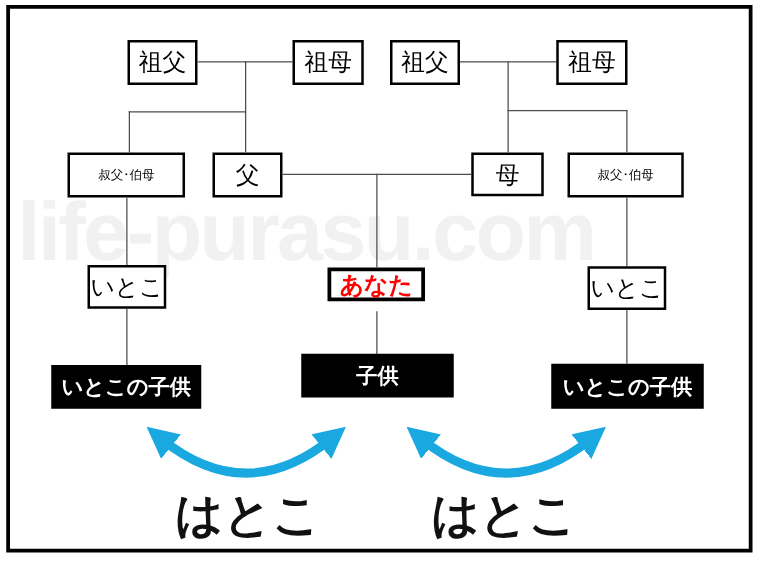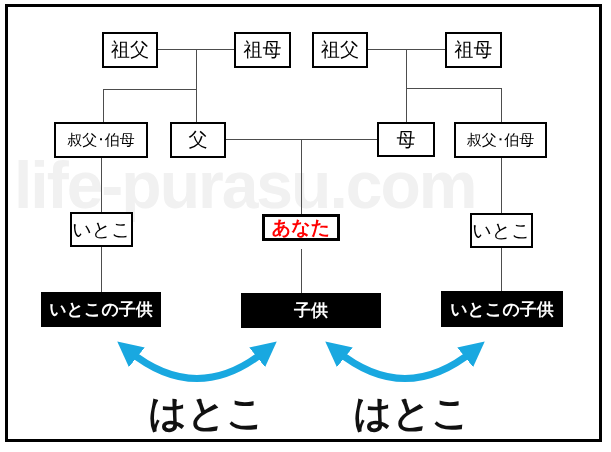--- a/index.html
+++ b/index.html
@@ -15,32 +15,32 @@
     position:absolute;left:14px;top:152px;z-index:1;
     font-size:66px;font-weight:bold;letter-spacing:-2px;line-height:1;
     color:#f1f1f1;white-space:nowrap;user-select:none;
   }
   .line{position:absolute;background:#4d4d4d;z-index:2;}
   .node{
     position:absolute;z-index:3;background:#fff;border:2px solid #000;
     box-sizing:border-box;display:flex;align-items:center;justify-content:center;
     font-size:19px;color:#000;white-space:nowrap;
   }
-  .node--wide{font-size:15px;}
+  .node--wide{font-size:10px;}
   .node--you{border-width:3px;font-weight:bold;color:var(--you-text,#ff0000);}
   .node--black{
     background:var(--child-box-bg,#000);border:none;color:#fff;
     font-weight:bold;font-size:17px;
   }
   .arrow{position:absolute;z-index:4;}
   .arrow-path{stroke:var(--arrow,#19a8e0);stroke-width:7;fill:none;stroke-linecap:butt;}
   .arrow-head{fill:var(--arrow,#19a8e0);}
   .relation-label{
     position:absolute;z-index:4;font-size:38px;font-weight:bold;color:#111;
-    text-align:right;line-height:1.1;white-space:nowrap;
+    text-align:left;line-height:1.1;white-space:nowrap;
   }
 </style>
 </head>
 <body>
 
 <div id="stage">
 
   <div class="watermark">life-purasu.com</div>
 
   <div class="line" style="left:158px;top:49px;width:77px;height:1px;"></div>
@@ -67,21 +67,21 @@
   <div class="node node--wide" style="left:54px;top:122px;width:94px;height:36px;">叔父･伯母</div>
   <div class="node" style="left:170px;top:122px;width:56px;height:36px;">父</div>
   <div class="node" style="left:377px;top:122px;width:58px;height:35px;">母</div>
   <div class="node node--wide" style="left:454px;top:122px;width:93px;height:36px;">叔父･伯母</div>
 
   <div class="node" style="left:70px;top:212px;width:63px;height:35px;">いとこ</div>
   <div class="node node--you" style="left:262px;top:214px;width:78px;height:27px;">あなた</div>
   <div class="node" style="left:470px;top:213px;width:63px;height:35px;">いとこ</div>
 
   <div class="node node--black" style="left:41px;top:292px;width:120px;height:35px;">いとこの子供</div>
-  <div class="node node--black" style="left:241px;top:293px;width:140px;height:35px;">子供</div>
+  <div class="node node--black" style="left:241px;top:283px;width:122px;height:35px;">子供</div>
   <div class="node node--black" style="left:441px;top:291px;width:122px;height:36px;">いとこの子供</div>
 
   <svg width="0" height="0" style="position:absolute" aria-hidden="true">
     <defs>
       <marker id="ah" viewBox="0 0 10 10" refX="4" refY="5" markerWidth="3.6" markerHeight="3.6" orient="auto-start-reverse">
         <path class="arrow-head" d="M0 0 L10 5 L0 10 z"></path>
       </marker>
     </defs>
   </svg>
 

